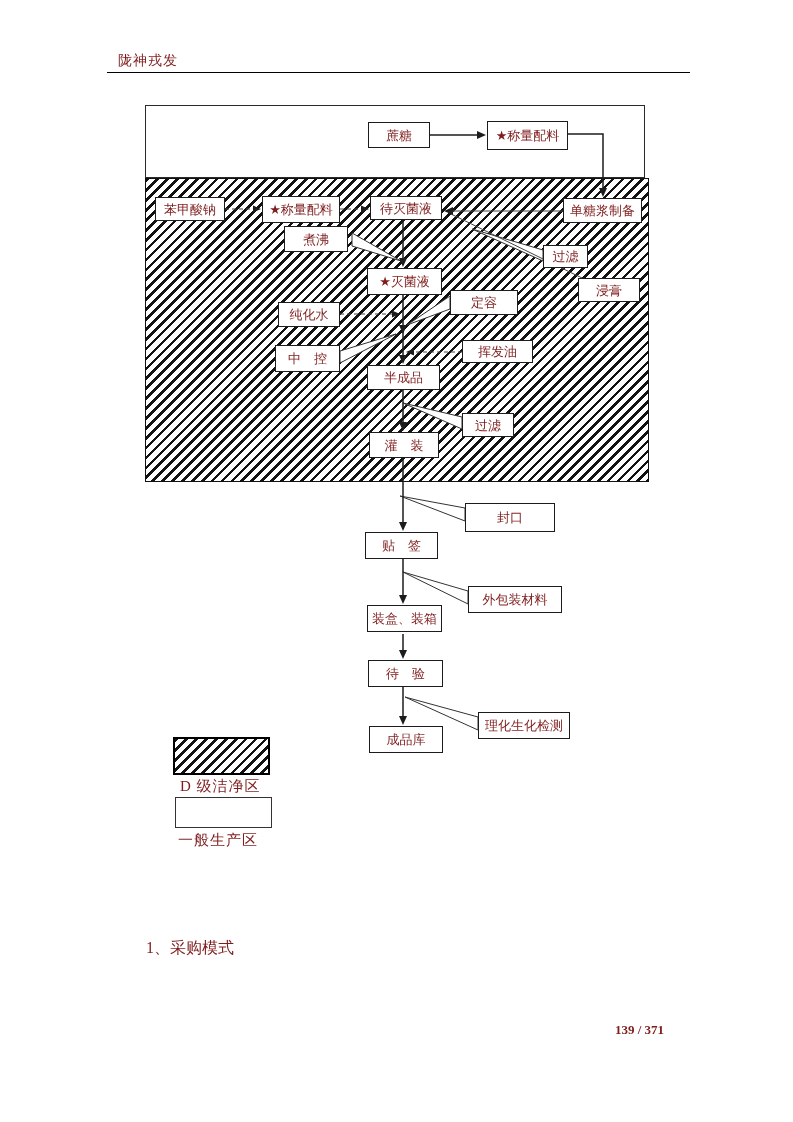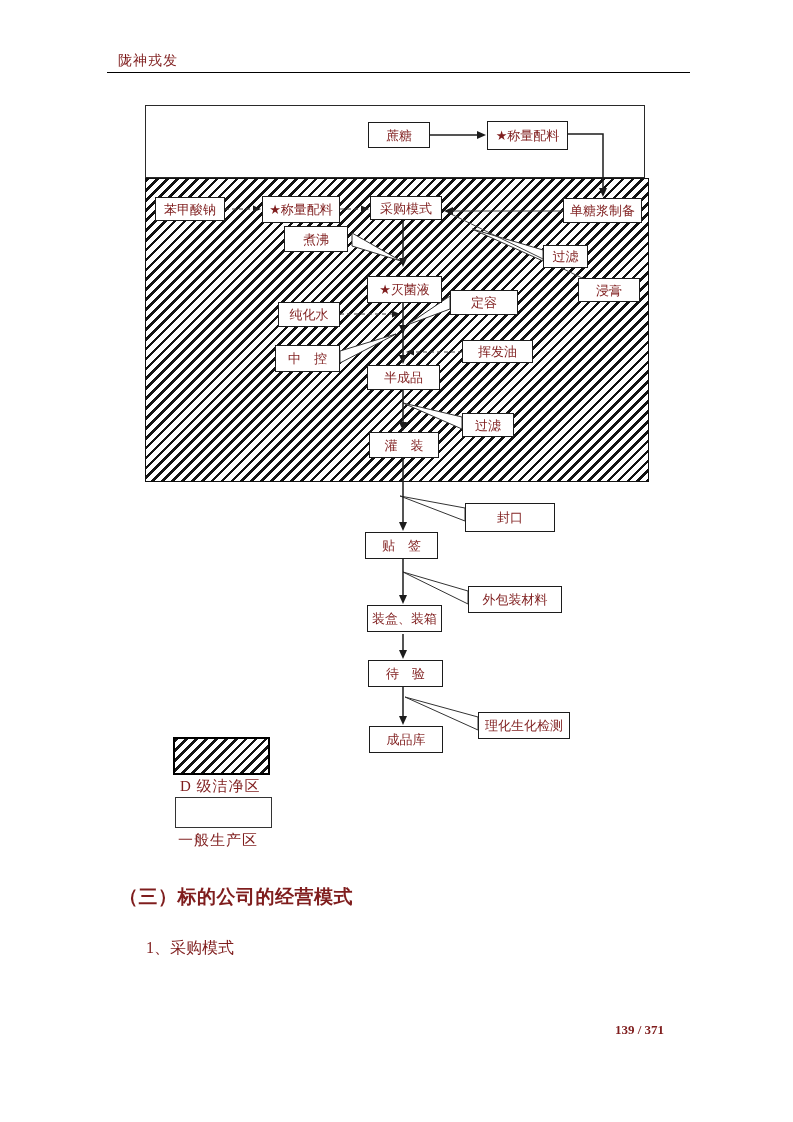--- a/index.html
+++ b/index.html
@@ -111,35 +111,35 @@
       <span>★称量配料</span>
     </div>
 
   <div class="fbox" style="left:155px;top:197px;width:70px;height:24px;">
       <span>苯甲酸钠</span>
     </div>
   <div class="fbox" style="left:262px;top:196px;width:78px;height:27px;">
       <span>★称量配料</span>
     </div>
   <div class="fbox" style="left:370px;top:196px;width:72px;height:24px;">
-      <span>采购模式</span>
+      <span>待灭菌液</span>
     </div>
   <div class="fbox" style="left:563px;top:198px;width:79px;height:25px;">
       <span>单糖浆制备</span>
     </div>
   <div class="fbox" style="left:284px;top:226px;width:64px;height:26px;">
       <span>煮沸</span>
     </div>
   <div class="fbox" style="left:543px;top:245px;width:45px;height:23px;">
       <span>过滤</span>
     </div>
   <div class="fbox" style="left:578px;top:278px;width:62px;height:24px;">
       <span>浸膏</span>
     </div>
-  <div class="fbox" style="left:367px;top:268px;width:75px;height:27px;margin-top:8px;">
+  <div class="fbox" style="left:367px;top:268px;width:75px;height:27px;">
       <span>★灭菌液</span>
     </div>
   <div class="fbox" style="left:450px;top:290px;width:68px;height:25px;">
       <span>定容</span>
     </div>
   <div class="fbox" style="left:278px;top:302px;width:62px;height:25px;">
       <span>纯化水</span>
     </div>
   <div class="fbox" style="left:275px;top:345px;width:65px;height:27px;">
       <span>中　控</span>
@@ -177,17 +177,16 @@
     </div>
   <div class="fbox" style="left:369px;top:726px;width:74px;height:27px;">
       <span>成品库</span>
     </div>
 
   <div class="legend-swatch-hatched"></div>
   <div class="legend-label l1">D 级洁净区</div>
   <div class="legend-swatch-plain"></div>
   <div class="legend-label l2">一般生产区</div>
 
-  <div class="sec-heading">（三）标的公司的经营模式</div>
   <div class="subsection">1、采购模式</div>
 
   <div class="page-num">139 / 371</div>
 </div>
 
 </body></html>

